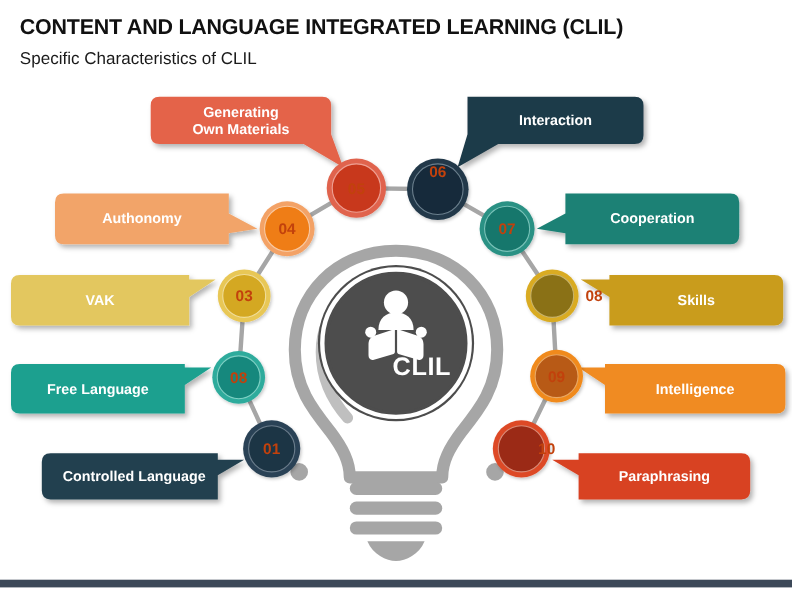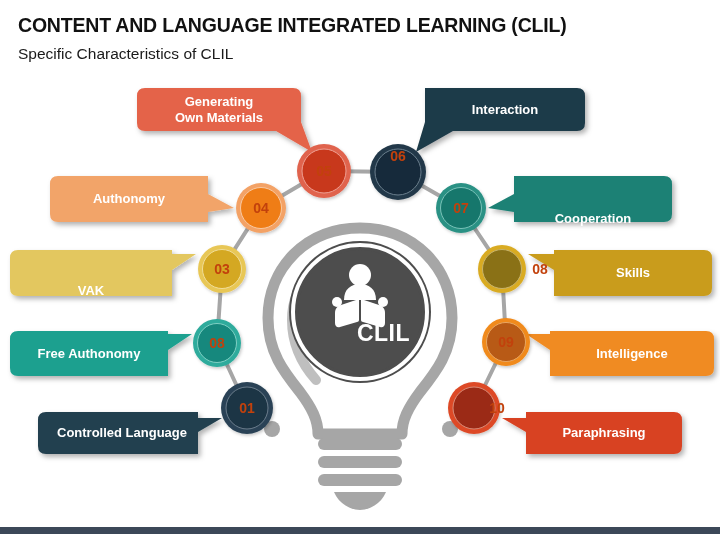--- a/index.html
+++ b/index.html
@@ -225,27 +225,27 @@
         <circle cx="506" cy="342" r="19.5" fill="#b85a14" stroke="#e8a765" stroke-width="1"></circle>
       </g>
       <g filter="url(#nodeShadow)">
         <circle cx="474" cy="408" r="26" fill="#dd4a27"></circle>
         <circle cx="474" cy="408" r="21" fill="#9b2a14" stroke="#d98c79" stroke-width="1"></circle>
       </g>
     </g>
   </svg>
 
   <div class="callout-label" style="left:38px;  top:412px; width:168px; height:42px;">Controlled Language</div>
-  <div class="callout-label" style="left:10px;  top:331px; width:158px; height:45px;">Free Authonomy</div>
-  <div class="callout-label" style="left:10px;  top:268px; width:162px; height:46px;">VAK</div>
+  <div class="callout-label" style="left:10px;  top:331px; width:158px; height:45px;">Free Language</div>
+  <div class="callout-label" style="left:10px;  top:250px; width:162px; height:46px;">VAK</div>
   <div class="callout-label" style="left:50px;  top:176px; width:158px; height:46px;">Authonomy</div>
   <div class="callout-label" style="left:137px; top:88px;  width:164px; height:43px; white-space:pre-line;">Generating
 Own Materials</div>
   <div class="callout-label" style="left:425px; top:88px;  width:160px; height:43px;">Interaction</div>
-  <div class="callout-label" style="left:514px; top:176px; width:158px; height:46px;margin-top:20px;">Cooperation</div>
+  <div class="callout-label" style="left:514px; top:176px; width:158px; height:46px;">Cooperation</div>
   <div class="callout-label" style="left:554px; top:250px; width:158px; height:46px;">Skills</div>
   <div class="callout-label" style="left:550px; top:331px; width:164px; height:45px;">Intelligence</div>
   <div class="callout-label" style="left:526px; top:412px; width:156px; height:42px;">Paraphrasing</div>
 
   <div class="node-num" style="left:227px; top:396px; width:40px; height:24px;">01</div>
   <div class="node-num" style="left:197px; top:331px; width:40px; height:24px;">08</div>
   <div class="node-num" style="left:202px; top:257px; width:40px; height:24px;">03</div>
   <div class="node-num" style="left:241px; top:196px; width:40px; height:24px;">04</div>
   <div class="node-num" style="left:304px; top:159px; width:40px; height:24px;">05</div>
   <div class="node-num" style="left:378px; top:144px; width:40px; height:24px;">06</div>

